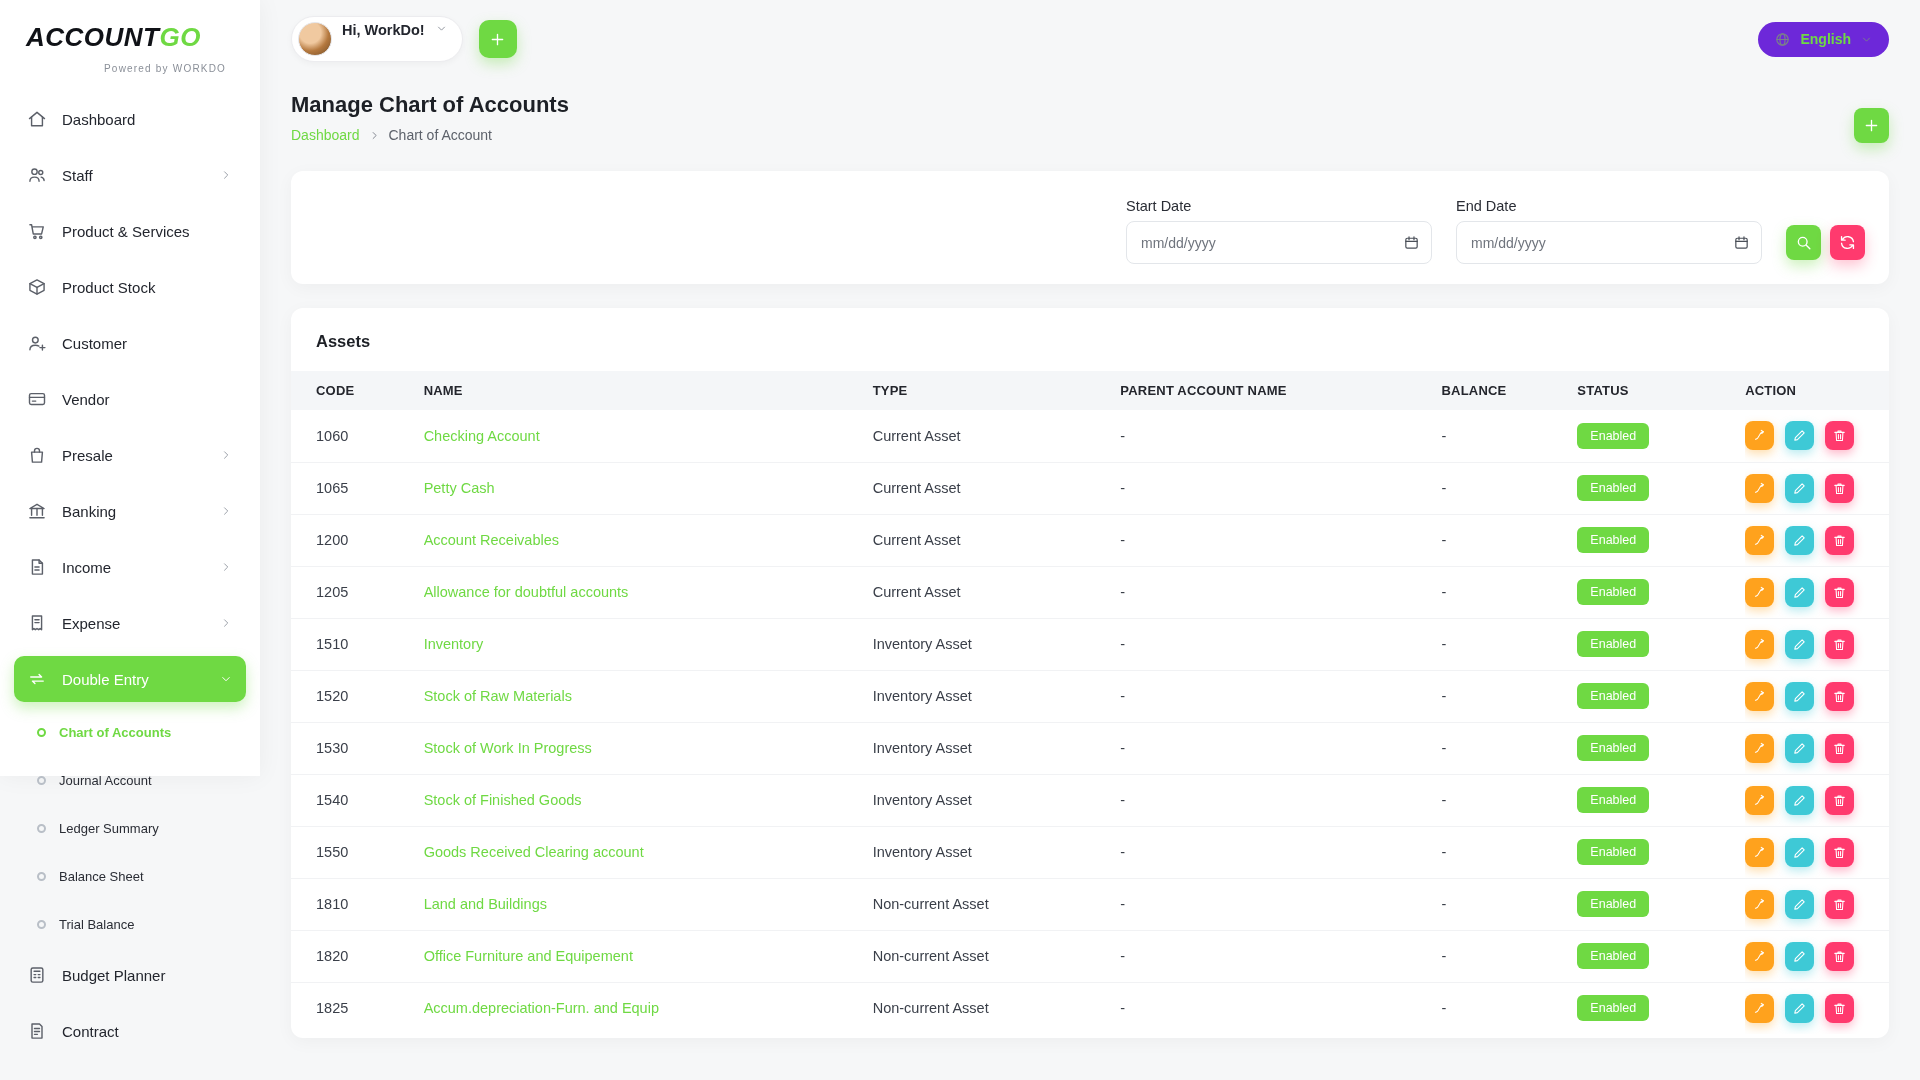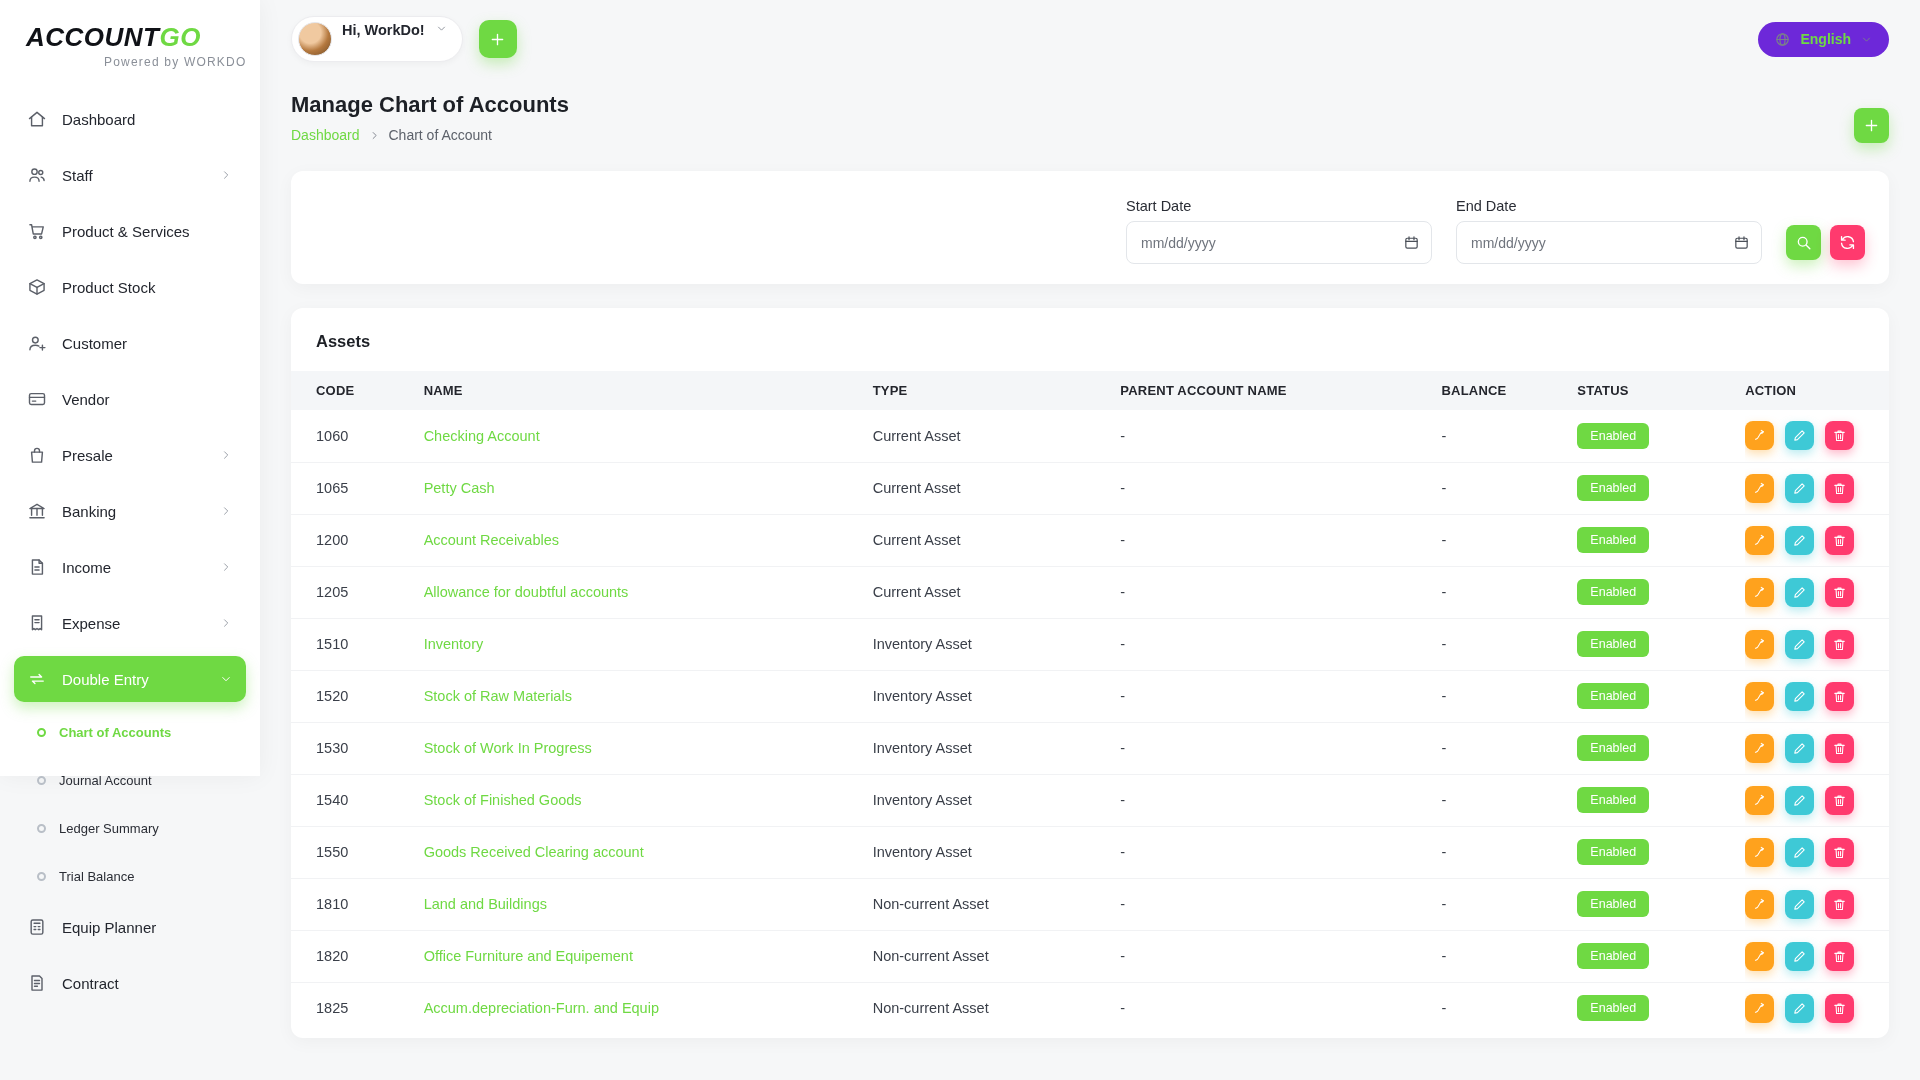--- a/index.html
+++ b/index.html
@@ -16,21 +16,21 @@
   .ic.gray { color: #7b8089; }
 
   
   .sidebar {
     position: fixed; left: 0; top: 0; width: 260px; height: 776px;
     background: #ffffff; box-shadow: 0 0 24px rgba(20,25,38,.05); z-index: 5;
   }
   .logo { padding: 22px 0 10px 26px; height: 88px; cursor: pointer; }
   .logo-text { font-size: 26px; font-weight: 800; letter-spacing: .5px; color: #101217; font-style: italic; }
   .logo-accent { color: var(--primary, #6fd943); }
-  .logo-tagline { font-size: 12px; color: #8a8f98; letter-spacing: 1.2px; margin-top: 2px; padding-left: 78px; }
+  .logo-tagline { font-size: 10px; color: #8a8f98; letter-spacing: 1.2px; margin-top: 10px; padding-left: 78px; }
   .menu { padding: 8px 14px 0 14px; }
   .menu-item {
     display: flex; align-items: center; gap: 15px; height: 46px; padding: 0 13px;
     border-radius: 10px; cursor: pointer; margin-bottom: 10px; color: #23262e;
   }
   .menu-item .mi-icon { color: #5c6069; display: inline-flex; }
   .menu-item .mi-icon svg { width: 20px; height: 20px; }
   .mi-label { font-size: 15px; font-weight: 500; flex: 1; white-space: nowrap; }
   .mi-chevron { color: #9aa0a8; display: inline-flex; }
   .mi-chevron svg { width: 14px; height: 14px; }
@@ -286,31 +286,35 @@
       <div class="menu-subitem">
     <span class="smi-bullet"></span>
     <span class="smi-label">Journal Account</span>
   </div>
       <div class="menu-subitem">
     <span class="smi-bullet"></span>
     <span class="smi-label">Ledger Summary</span>
   </div>
       <div class="menu-subitem">
     <span class="smi-bullet"></span>
+    <span class="smi-label">Balance Sheet</span>
+  </div>
+      <div class="menu-subitem">
+    <span class="smi-bullet"></span>
     <span class="smi-label">Trial Balance</span>
   </div>
       <div class="menu-item">
     <span class="mi-icon">
           <svg viewBox="0 0 24 24" fill="none" stroke="currentColor" stroke-width="1.7" stroke-linecap="round" stroke-linejoin="round">
             <rect x="5" y="3.5" width="14" height="17" rx="2"></rect>
             <path d="M8.5 7.5h7"></path>
             <path d="M8.5 11.5h2M8.5 15h2M13.5 11.5h2M13.5 15h2"></path>
           </svg>
         </span>
-    <span class="mi-label">Equip Planner</span>
+    <span class="mi-label">Budget Planner</span>
 
   </div>
       <div class="menu-item">
     <span class="mi-icon">
           <svg viewBox="0 0 24 24" fill="none" stroke="currentColor" stroke-width="1.7" stroke-linecap="round" stroke-linejoin="round">
             <path d="M6 3.5h9l3 3V20.5H6v-17z"></path>
             <path d="M9 9h6M9 12.5h6M9 16h3.5"></path>
           </svg>
         </span>
     <span class="mi-label">Contract</span>

